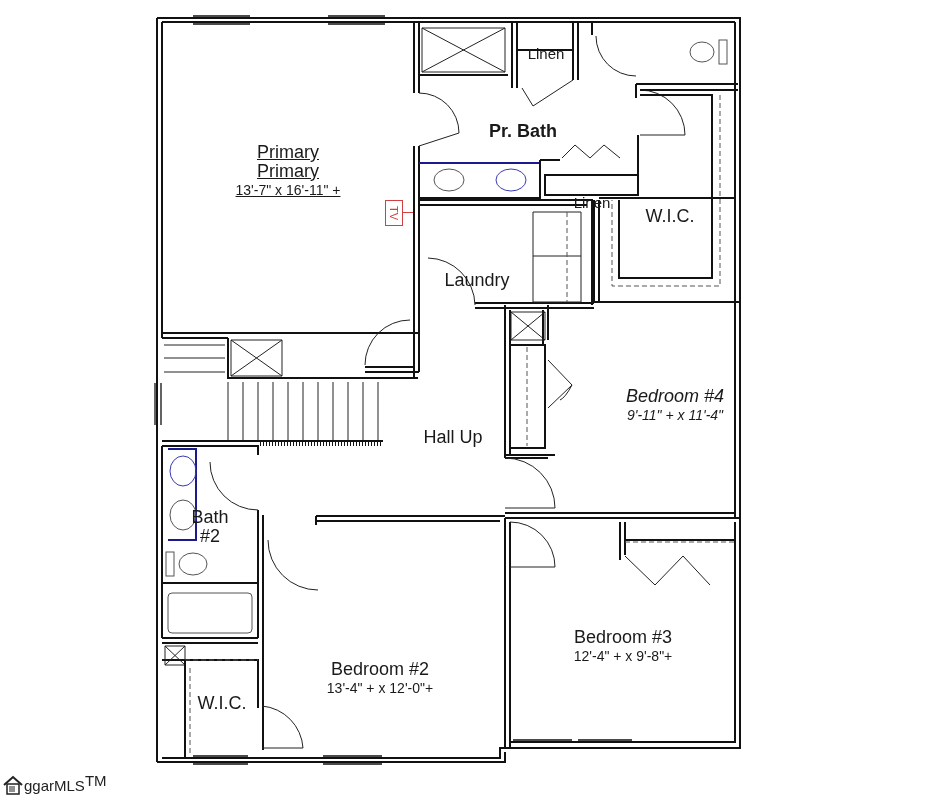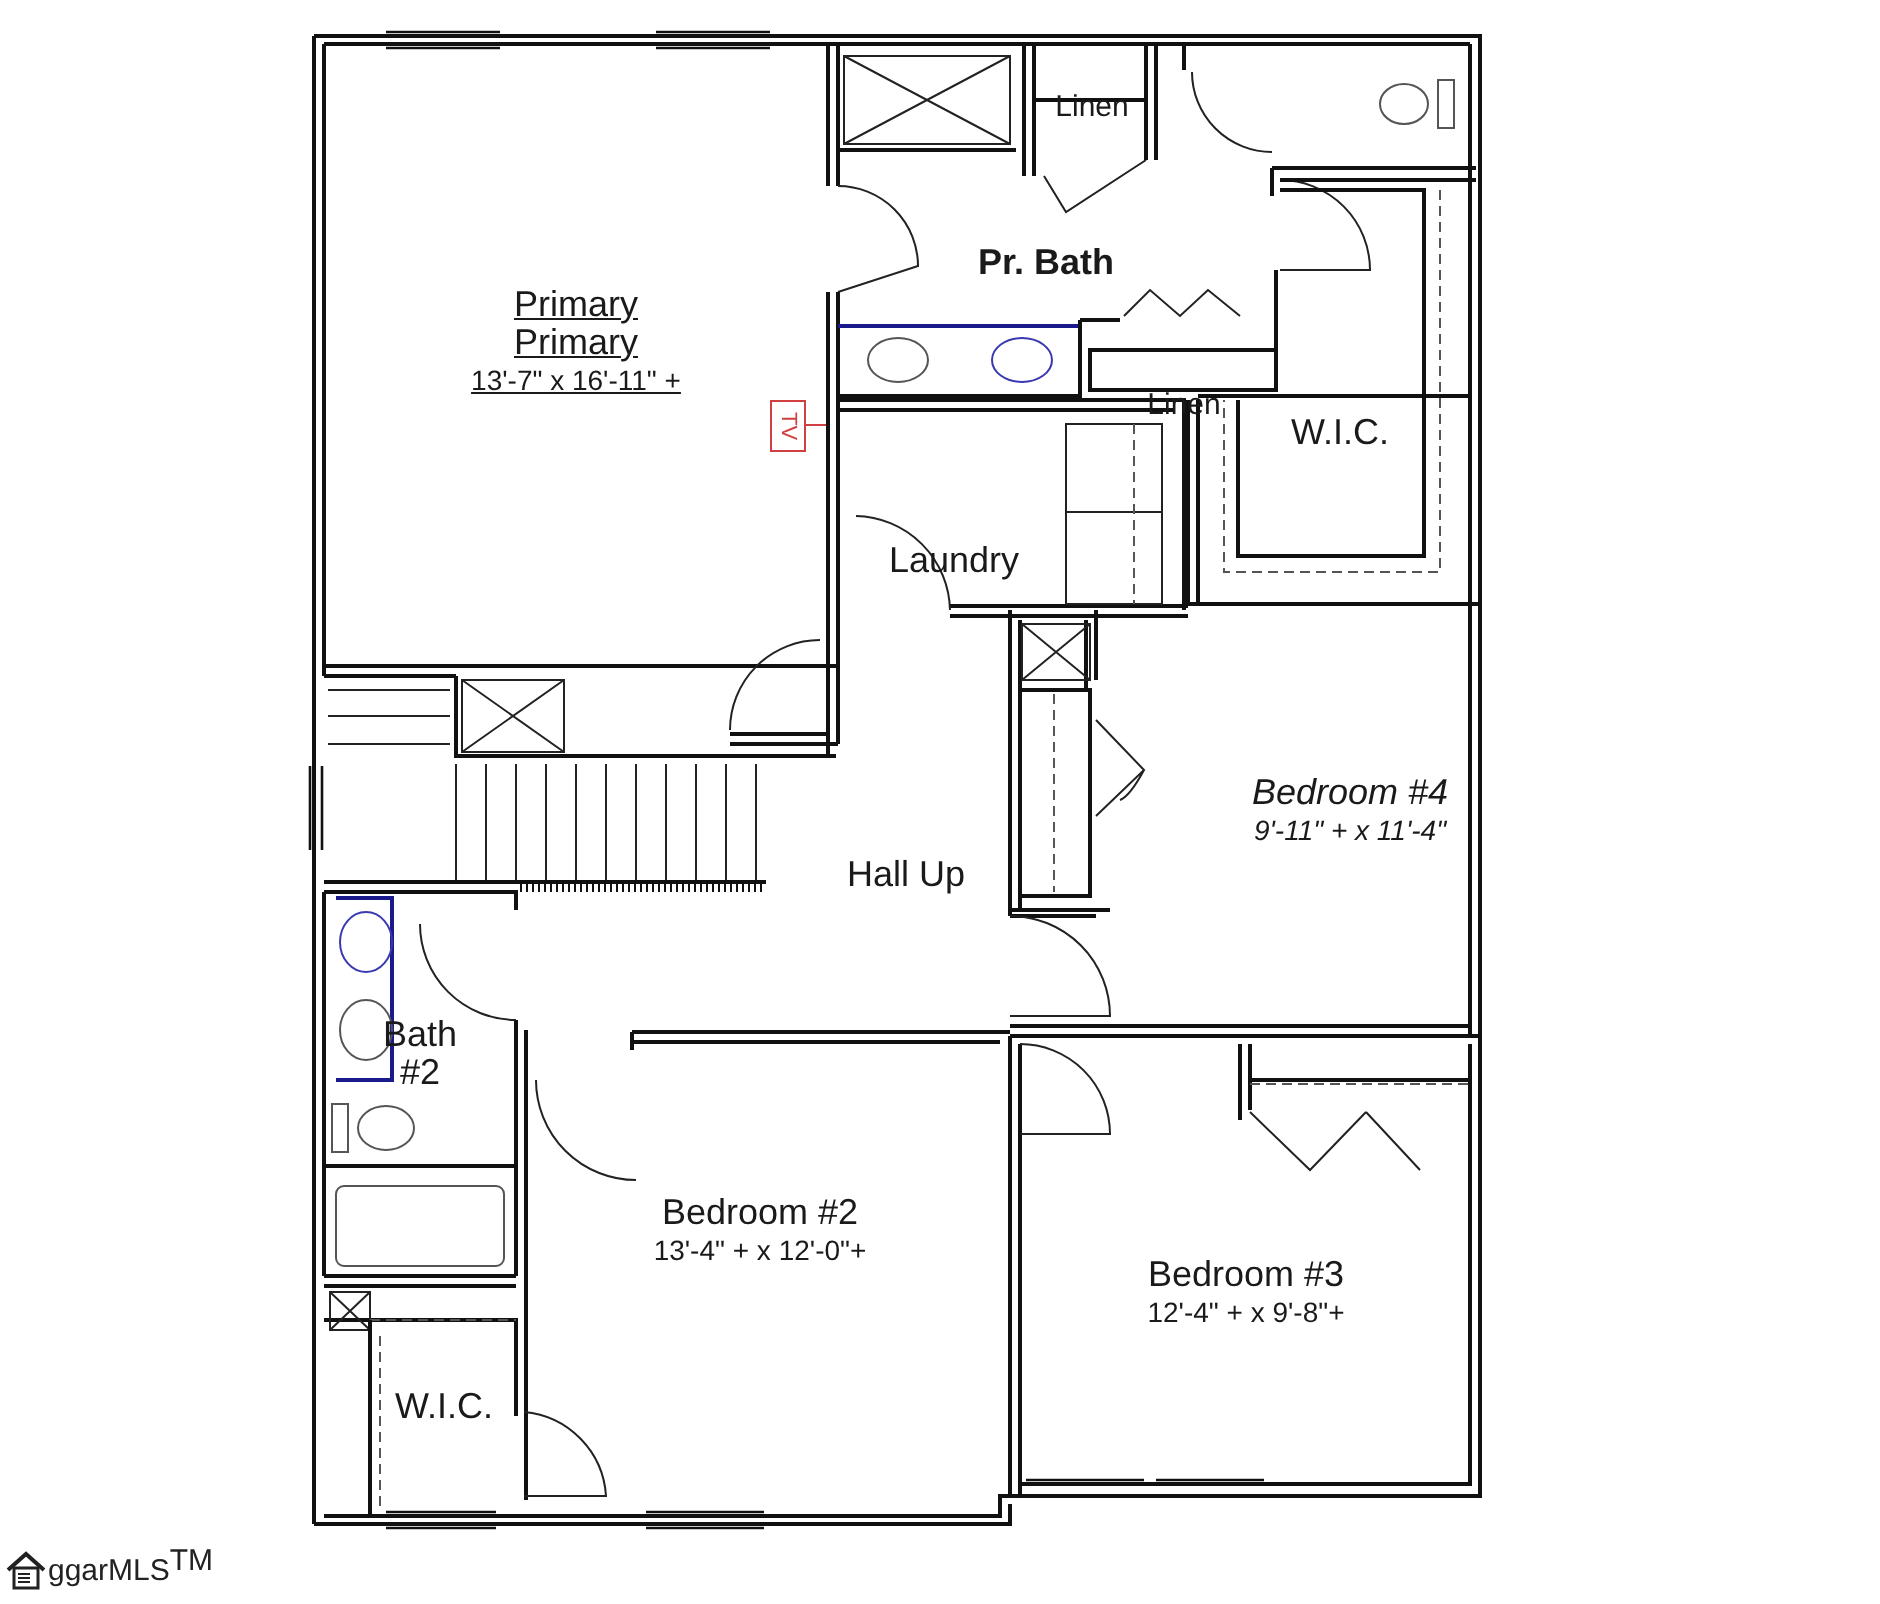--- a/index.html
+++ b/index.html
@@ -146,21 +146,21 @@
 <div class="label lbl-big" style="left:600px; top:387px; width:150px;font-style:italic;">
   <div>Bedroom #4</div>
   <div class="lbl-dim" style="margin-top:2px;">9'-11" + x 11'-4"</div>
 </div>
 
 <div class="label lbl-big" style="left:180px; top:508px; width:60px;">
   <div>Bath</div>
   <div>#2</div>
 </div>
 
-<div class="label lbl-big" style="left:305px; top:597px; width:150px;">
+<div class="label lbl-big" style="left:305px; top:660px; width:150px;">
   <div>Bedroom #2</div>
   <div class="lbl-dim" style="margin-top:2px;">13'-4" + x 12'-0"+</div>
 </div>
 
 <div class="label lbl-big" style="left:548px; top:628px; width:150px;">
   <div>Bedroom #3</div>
   <div class="lbl-dim" style="margin-top:2px;">12'-4" + x 9'-8"+</div>
 </div>
 
 <div class="label lbl-big" style="left:190px; top:694px; width:64px;">W.I.C.</div>

